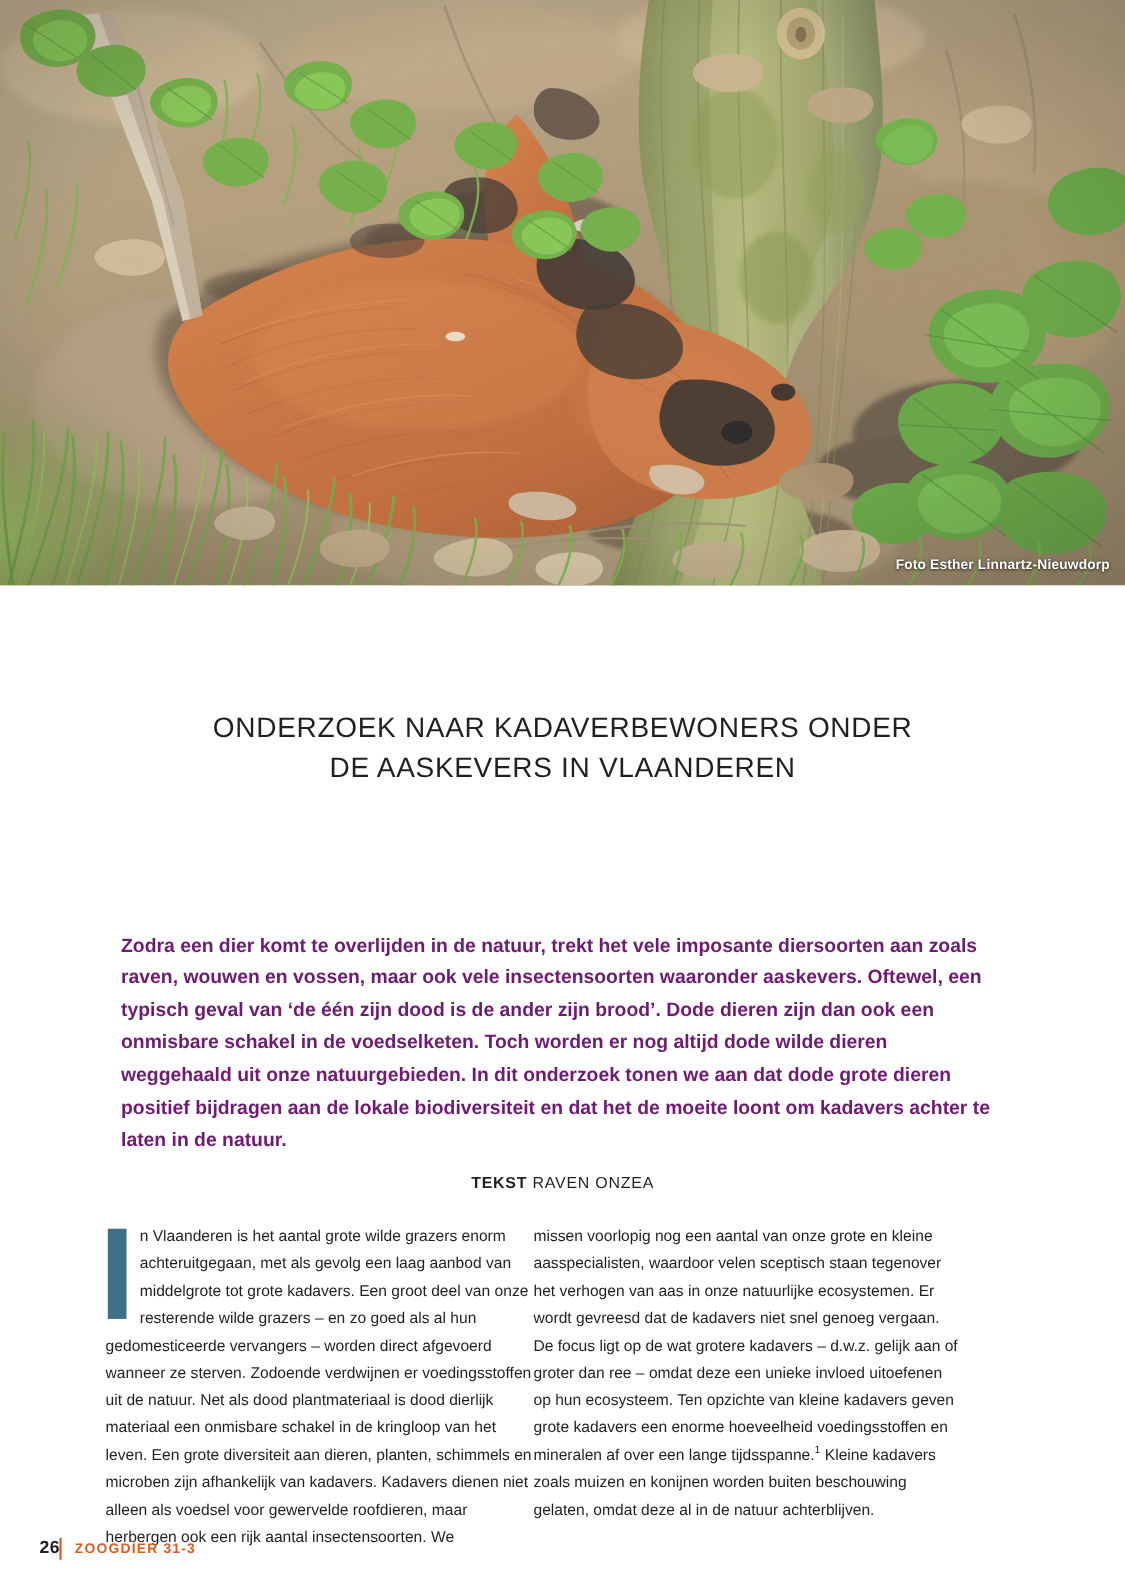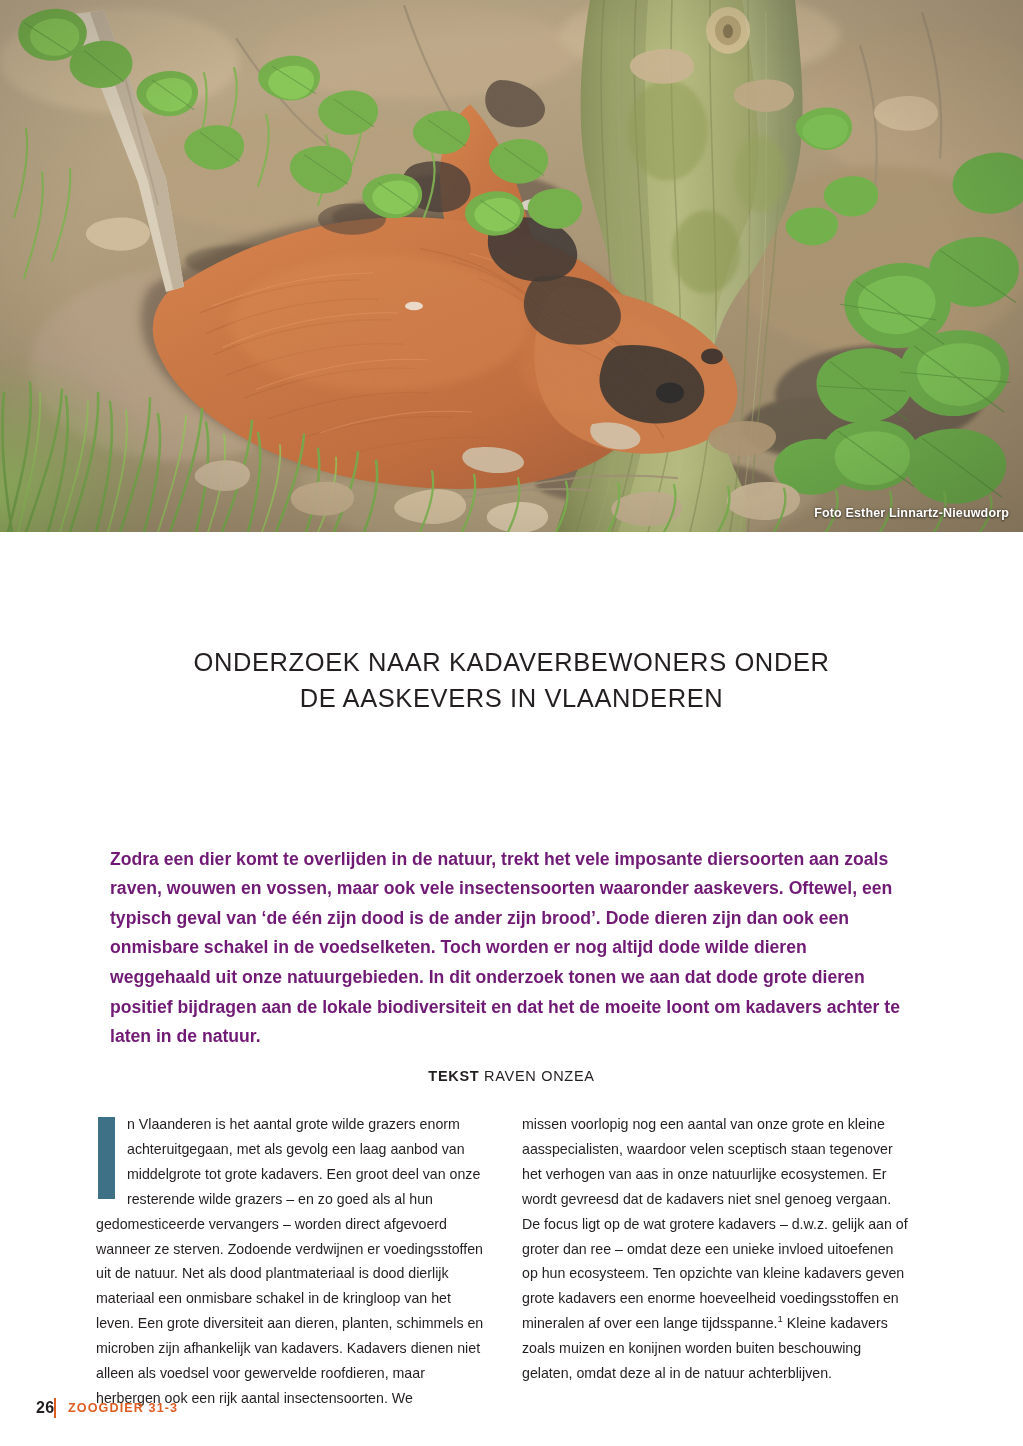--- a/index.html
+++ b/index.html
@@ -123,21 +123,21 @@
     position: absolute;
     top: 0;
     width: 388px;
     color: #231f20;
     font-size: 14.2px;
     line-height: 24.9px;
     font-family: "Liberation Sans", sans-serif;
     text-align: left;
   }
   .col-left  { left: 0px; }
-  .col-right { left: 426px; }
+  .col-right { left: 389px; }
 
   .dropcap {
     float: left;
     width: 17px;
     height: 82px;
     margin: 5px 12px 0 2px;
     background: #3e7185;
   }
   sup.fn {
     font-size: 9.5px;

